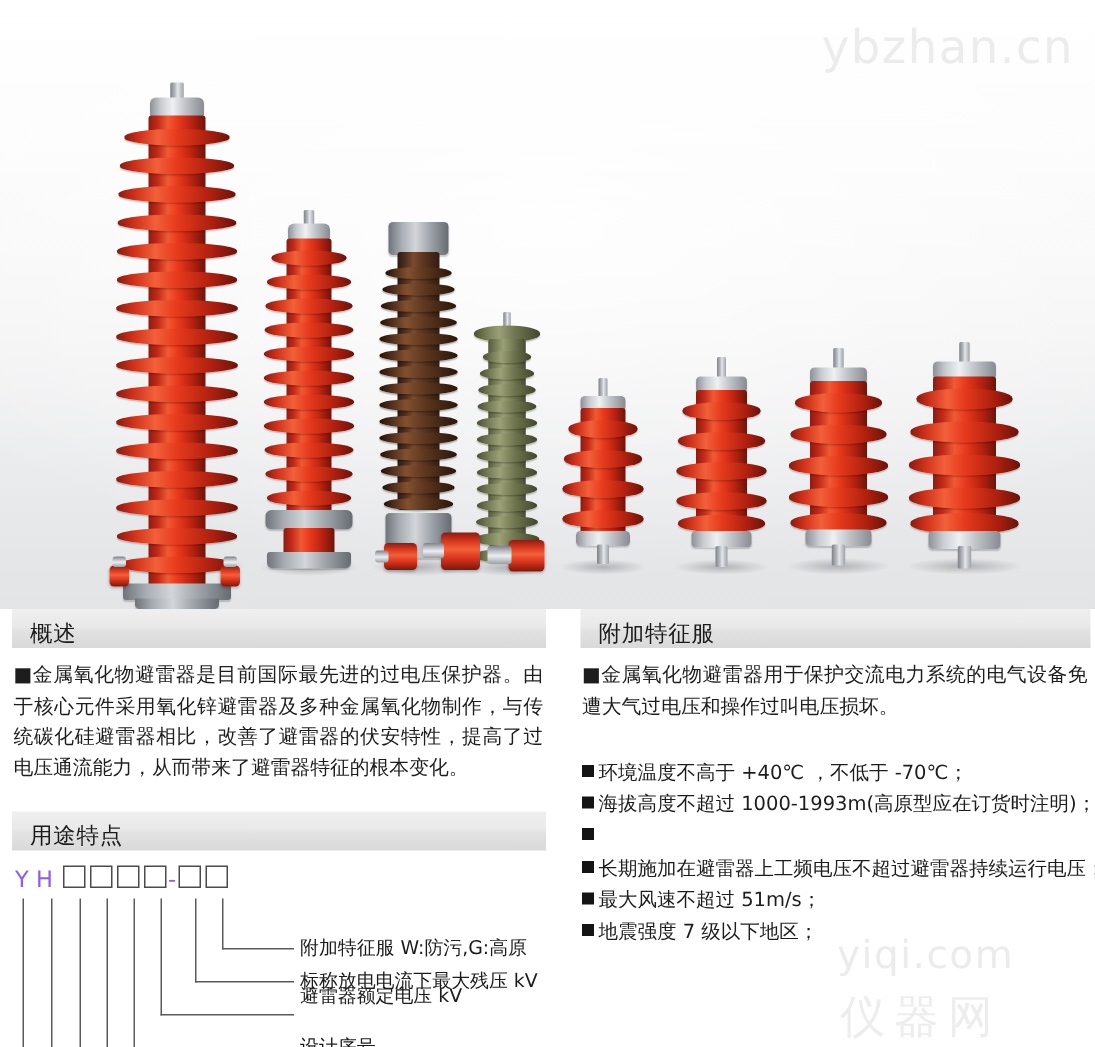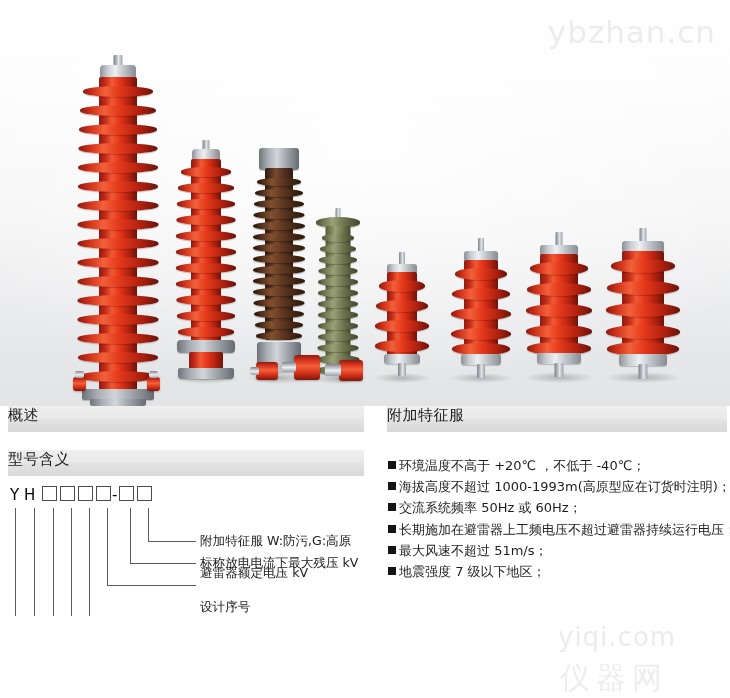--- a/index.html
+++ b/index.html
@@ -61,41 +61,41 @@
 
   
   #content{position:absolute;left:0;top:406px;width:730px;height:292px;background:#fff;}
   .col{position:absolute;top:0;}
   .col.left{left:8px;width:356px;}
   .col.right{left:387px;width:340px;}
 
   .sec-head{
     height:26px;
     background:linear-gradient(to bottom,#efefef 0%,#e9e9e9 45%,#e2e2e2 55%,#d9d9d9 100%);
-    display:flex;align-items:flex-start;
-    padding-left:0;box-sizing:border-box;
+    display:flex;align-items:flex-end;
+    padding-left:12px;box-sizing:border-box;
   }
   .sec-head span{
     font-size:15px;color:#1b1b1b;letter-spacing:.5px;
     font-family:"DejaVu Sans","Liberation Sans",sans-serif;
   }
   .body-text{
     font-size:13.2px;line-height:20.5px;color:#1d1d1d;
     padding:9px 2px 0 1px;text-align:justify;
   }
   .bullet-list{padding:8px 0 0 1px;}
   .bullet-list li{
     list-style:none;font-size:13px;line-height:20.2px;color:#1d1d1d;
     margin:0 0 1px 0;white-space:nowrap;
   }
   .sq{display:inline-block;width:8px;height:8px;background:#141414;margin-right:3px;vertical-align:1px;}
 
   
   #model-diagram{position:relative;height:130px;margin-top:10px;}
-  #model-code{position:absolute;left:2px;top:0;font-size:15px;letter-spacing:0;color:#000000;
+  #model-code{position:absolute;left:2px;top:0;font-size:15px;letter-spacing:0;color:#8b5cf6;
     font-family:"DejaVu Sans","Liberation Sans",sans-serif;white-space:nowrap;}
   #model-code .bx{display:inline-block;width:13px;height:13px;border:1.3px solid #4b4b4b;
     vertical-align:-1px;margin:0 1.5px;}
   .vline{position:absolute;width:1.4px;background:#5a5a5a;}
   .hline{position:absolute;height:1.4px;background:#5a5a5a;}
   .leg{position:absolute;font-size:12.6px;color:#1b1b1b;white-space:nowrap;
     font-family:"DejaVu Sans","Liberation Sans",sans-serif;}
 
   #watermark-br{
     position:absolute;right:24px;bottom:2px;width:150px;height:78px;
@@ -276,23 +276,24 @@
   <div id="watermark-top">ybzhan.cn</div>
 </div>
 
 <div id="content">
 
   <div class="col left">
 
     <div class="sec-head">
       <span>概述</span>
     </div>
+    <div class="body-text">■金属氧化物避雷器是目前国际最先进的过电压保护器。由于核心元件采用氧化锌避雷器及多种金属氧化物制作，与传统碳化硅避雷器相比，改善了避雷器的伏安特性，提高了过电压通流能力，从而带来了避雷器特征的根本变化。</div>
 
     <div class="sec-head" style="margin-top:18px;">
-      <span>型号含义</span>
+      <span>用途特点</span>
     </div>
 
     <div id="model-diagram">
       <div id="model-code">
         <span>Y H</span>
         <span class="bx"></span><span class="bx"></span><span class="bx"></span><span class="bx"></span><span>-</span><span class="bx"></span><span class="bx"></span>
       </div>
 
       <div class="vline" style="left:7px;  top:22px;height:108px;"></div>
       <div class="vline" style="left:26px; top:22px;height:108px;"></div>
@@ -312,25 +313,26 @@
       <div class="leg" style="left:192px;top:79px;">避雷器额定电压 kV</div>
       <div class="leg" style="left:192px;top:113px;">设计序号</div>
     </div>
   </div>
 
   <div class="col right">
 
     <div class="sec-head">
       <span>附加特征服</span>
     </div>
+    <div class="body-text">■金属氧化物避雷器用于保护交流电力系统的电气设备免遭大气过电压和操作过叫电压损坏。</div>
 
     <ul class="bullet-list">
-      <li><span class="sq"></span><span>环境温度不高于 +20℃ ，不低于 -40℃；</span></li>
+      <li><span class="sq"></span><span>环境温度不高于 +40℃ ，不低于 -70℃；</span></li>
       <li><span class="sq"></span><span>海拔高度不超过 1000-1993m(高原型应在订货时注明)；</span></li>
-      <li><span class="sq"></span><span>交流系统频率 50Hz 或 60Hz；</span></li>
+      <li><span class="sq"></span></li>
       <li><span class="sq"></span><span>长期施加在避雷器上工频电压不超过避雷器持续运行电压；</span></li>
       <li><span class="sq"></span><span>最大风速不超过 51m/s；</span></li>
       <li><span class="sq"></span><span>地震强度 7 级以下地区；</span></li>
     </ul>
   </div>
 
   <div id="watermark-br">
     <div class="wl1">yiqi.com</div>
     <div class="wl2">仪器网</div>
   </div>

